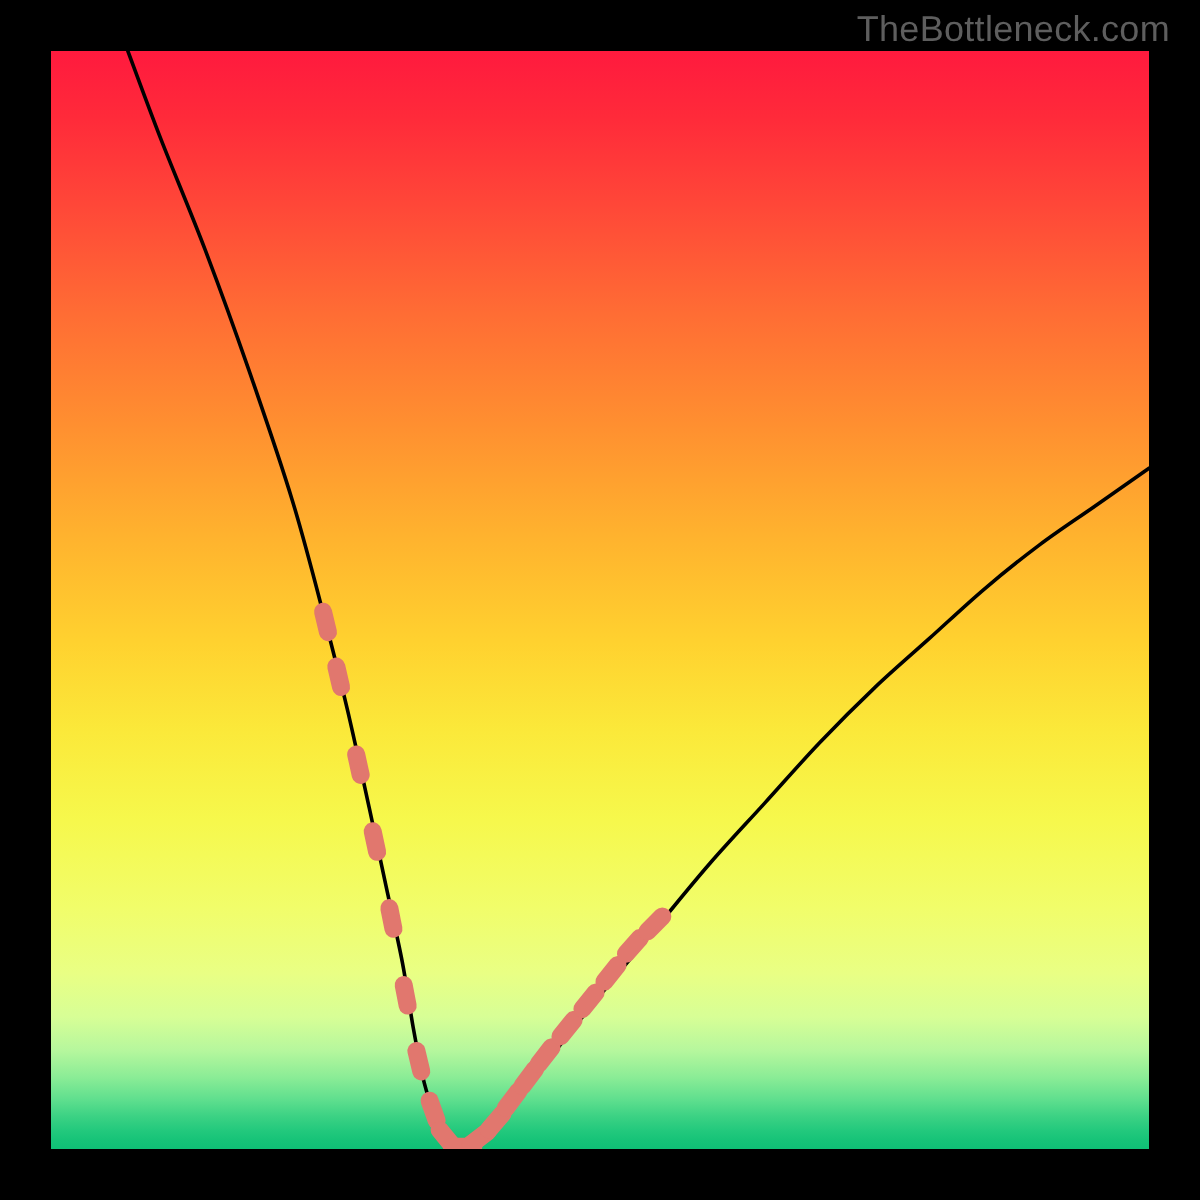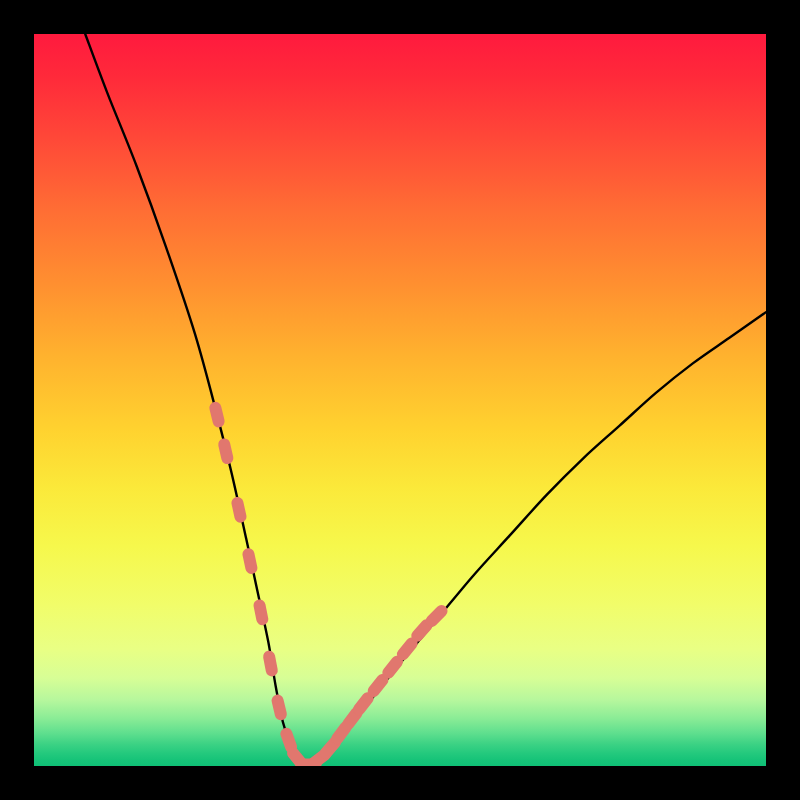--- a/index.html
+++ b/index.html
@@ -64,20 +64,21 @@
     width: 732px;
     height: 732px;
     pointer-events: none;
   }
 </style>
 </head>
 <body>
 
 <div class="frame">
   <div class="plot-area"></div>
+  <div class="watermark">TheBottleneck.com</div>
   <svg class="overlay" viewBox="0 0 732 732" preserveAspectRatio="none">
     <path id="curve-path" fill="none" stroke="#000000" stroke-width="2.4" stroke-linecap="round" stroke-linejoin="round" d="M 51.24 0.00 C 54.90 9.76, 64.66 36.60, 73.20 58.56 C 81.74 80.52, 92.72 106.14, 102.48 131.76 C 112.24 157.38, 122.00 184.22, 131.76 212.28 C 141.52 240.34, 152.50 272.06, 161.04 300.12 C 169.58 328.18, 176.90 357.46, 183.00 380.64 C 189.10 403.82, 192.76 418.46, 197.64 439.20 C 202.52 459.94, 208.01 485.56, 212.28 505.08 C 216.55 524.60, 219.60 539.24, 223.26 556.32 C 226.92 573.40, 231.19 591.70, 234.24 607.56 C 237.29 623.42, 239.12 638.06, 241.56 651.48 C 244.00 664.90, 246.44 678.32, 248.88 688.08 C 251.32 697.84, 253.76 703.94, 256.20 710.04 C 258.64 716.14, 261.08 721.02, 263.52 724.68 C 265.96 728.34, 268.40 731.15, 270.84 732.00 C 273.28 732.85, 274.50 732.00, 278.16 729.80 C 281.82 727.61, 286.70 724.56, 292.80 718.82 C 298.90 713.09, 307.44 704.18, 314.76 695.40 C 322.08 686.62, 328.18 677.10, 336.72 666.12 C 345.26 655.14, 355.02 642.94, 366.00 629.52 C 376.98 616.10, 390.40 600.24, 402.60 585.60 C 414.80 570.96, 427.00 555.71, 439.20 541.68 C 451.40 527.65, 463.60 514.84, 475.80 501.42 C 488.00 488.00, 500.20 473.97, 512.40 461.16 C 524.60 448.35, 536.80 436.15, 549.00 424.56 C 561.20 412.97, 573.40 402.60, 585.60 391.62 C 597.80 380.64, 610.00 369.05, 622.20 358.68 C 634.40 348.31, 646.60 338.55, 658.80 329.40 C 671.00 320.25, 683.20 312.32, 695.40 303.78 C 707.60 295.24, 725.90 282.43, 732.00 278.16"></path>
     <g id="markers">
         <rect x="170.00" y="374.64" width="26" height="12" rx="6.00" ry="6.00" fill="#e1776e" stroke="#e1776e" stroke-width="0" transform="rotate(76.50 183.00 380.64)"></rect>
         <rect x="178.78" y="411.24" width="26" height="12" rx="6.00" ry="6.00" fill="#e1776e" stroke="#e1776e" stroke-width="0" transform="rotate(77.01 191.78 417.24)"></rect>
         <rect x="191.96" y="469.80" width="26" height="12" rx="6.00" ry="6.00" fill="#e1776e" stroke="#e1776e" stroke-width="0" transform="rotate(77.59 204.96 475.80)"></rect>
         <rect x="202.94" y="521.04" width="26" height="12" rx="6.00" ry="6.00" fill="#e1776e" stroke="#e1776e" stroke-width="0" transform="rotate(77.91 215.94 527.04)"></rect>
         <rect x="213.92" y="572.28" width="26" height="12" rx="6.00" ry="6.00" fill="#e1776e" stroke="#e1776e" stroke-width="0" transform="rotate(78.69 226.92 578.28)"></rect>
         <rect x="223.44" y="623.52" width="26" height="12" rx="6.00" ry="6.00" fill="#e1776e" stroke="#e1776e" stroke-width="0" transform="rotate(79.11 236.44 629.52)"></rect>
         <rect x="232.22" y="667.44" width="26" height="12" rx="6.00" ry="6.00" fill="#e1776e" stroke="#e1776e" stroke-width="0" transform="rotate(76.61 245.22 673.44)"></rect>

